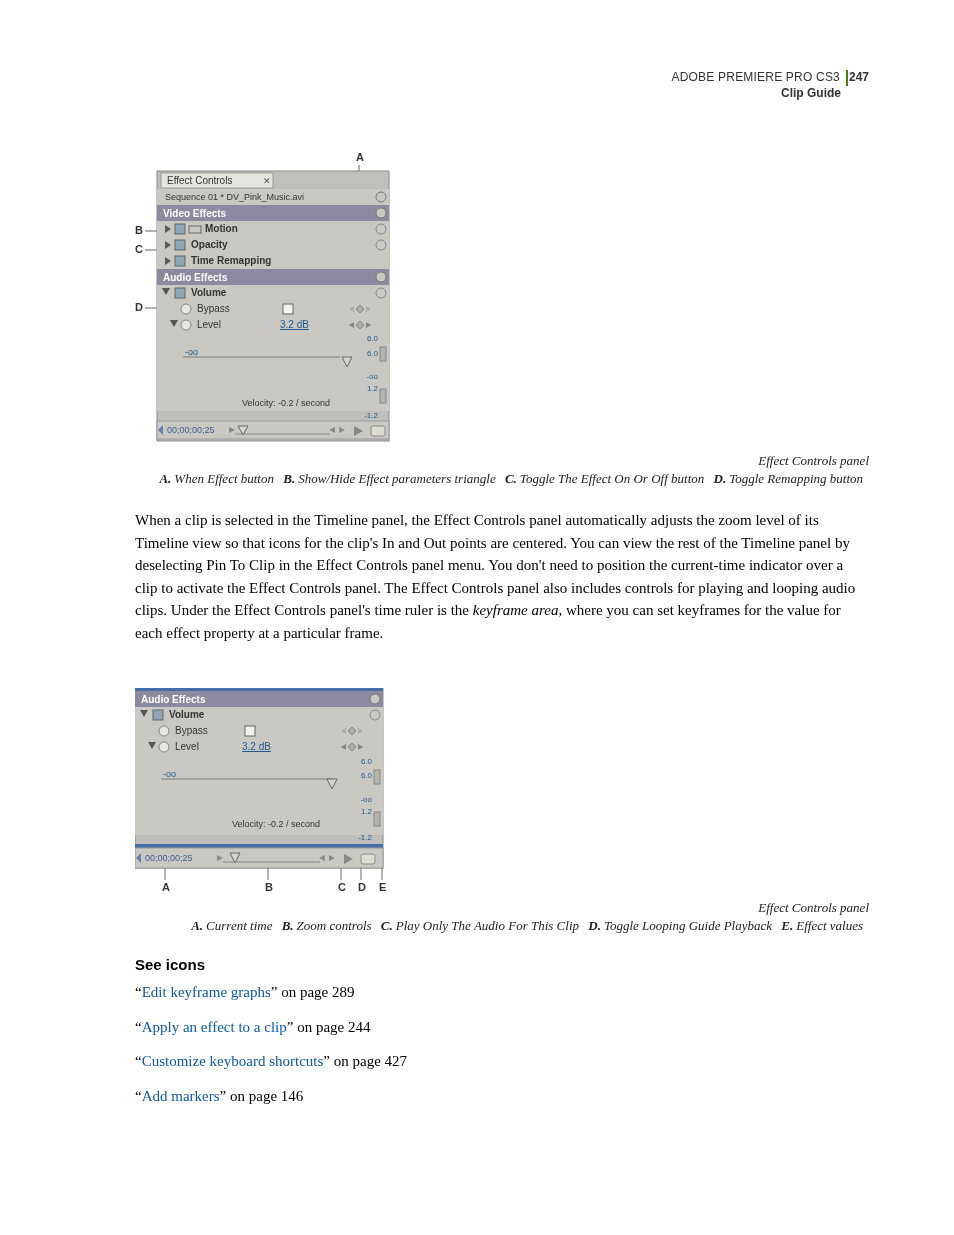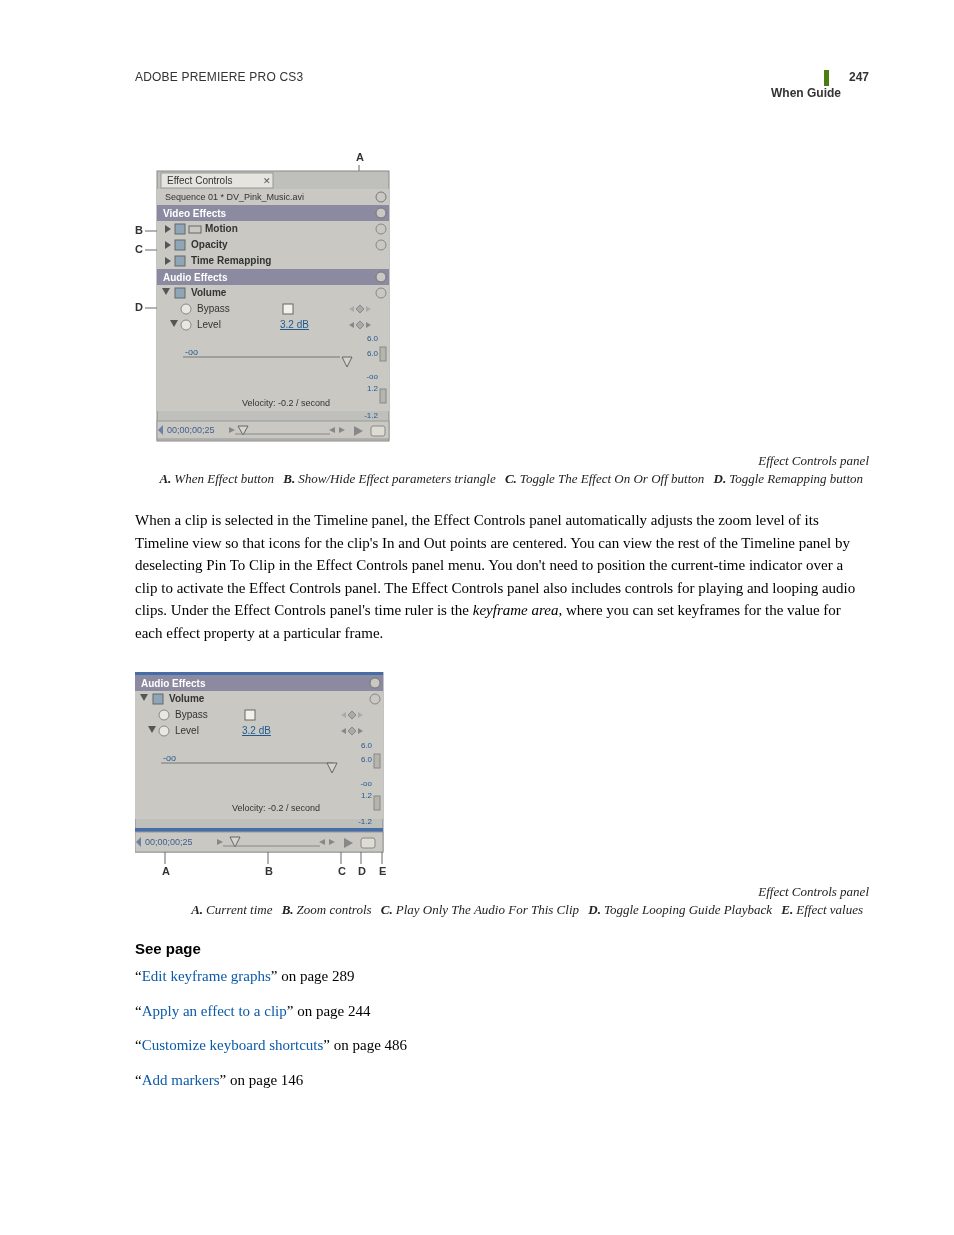--- a/index.html
+++ b/index.html
@@ -16,31 +16,31 @@
   .header {
     text-align: right;
     font-family: "Myriad Pro", Arial, Helvetica, sans-serif;
     font-size: 12px;
     color: #333;
     line-height: 1.3;
     margin-bottom: 50px;
   }
   .header .line1 {
     display: flex;
-    justify-content: space-between;
+    justify-content: flex-end;
     align-items: center;
   }
   .header .prod {
     letter-spacing: 0.2px;
   }
   .header .pagenum {
     font-weight: 700;
-    margin-left: 15px;
-    padding-left: 20px;
-    border-left: 5px solid #4d7c0f;
+    margin-left: 6px;
+    padding-left: 1px;
+    border-left: 2px solid #4d7c0f;
   }
   .header .guide {
     font-weight: 700;
     margin-right: 28px;
   }
   .figure-wrap {
     margin: 0 0 6px 0;
   }
   .figure-wrap svg {
     display: block;
@@ -61,21 +61,21 @@
     font-weight: 700;
     margin-right: 3px;
   }
   .caption .key {
     margin-right: 6px;
   }
   .body-text {
     font-size: 15px;
     line-height: 1.5;
     color: #000;
-    margin: 0 0 28px 0;
+    margin: 0 0 44px 0;
   }
   .body-text em {
     font-style: italic;
   }
   .see-also-h {
     font-family: "Myriad Pro", Arial, Helvetica, sans-serif;
     font-weight: 700;
     font-size: 15px;
     margin: 6px 0 8px 0;
   }
@@ -91,21 +91,21 @@
 </head>
 <body>
 
 <div class="page">
 
   <div class="header">
     <div class="line1">
       <span class="prod">ADOBE PREMIERE PRO CS3</span>
       <span class="pagenum">247</span>
     </div>
-    <div class="guide">When Guide</div>
+    <div class="guide">Clip Guide</div>
   </div>
 
   <div class="figure-wrap">
     <svg width="265" height="295" viewBox="0 0 265 295" font-family="Arial,Helvetica,sans-serif">
 
       <text x="221" y="10" font-size="11" font-weight="700" fill="#333">A</text>
       <line x1="224" y1="14" x2="224" y2="22" stroke="#666" stroke-width="1"></line>
       <line x1="224" y1="22" x2="240" y2="42" stroke="#666" stroke-width="1"></line>
       <text x="0" y="83" font-size="11" font-weight="700" fill="#333">B</text>
       <line x1="10" y1="80" x2="28" y2="80" stroke="#666" stroke-width="1"></line>
@@ -286,21 +286,21 @@
   </div>
   <div class="caption">
     <span class="caption-title">Effect Controls panel</span>
     <span class="key"><b>A.</b><span>Current time</span></span>
     <span class="key"><b>B.</b><span>Zoom controls</span></span>
     <span class="key"><b>C.</b><span>Play Only The Audio For This Clip</span></span>
     <span class="key"><b>D.</b><span>Toggle Looping Guide Playback</span></span>
     <span class="key"><b>E.</b><span>Effect values</span></span>
   </div>
 
-  <div class="see-also-h">See page</div>
+  <div class="see-also-h">See icons</div>
   <div id="see-also-list">
       <p class="see-also-item"><span>“</span><span class="link">Edit keyframe graphs</span><span>” on page 289</span></p>
       <p class="see-also-item"><span>“</span><span class="link">Apply an effect to a clip</span><span>” on page 244</span></p>
-      <p class="see-also-item"><span>“</span><span class="link">Customize keyboard shortcuts</span><span>” on page 486</span></p>
+      <p class="see-also-item"><span>“</span><span class="link">Customize keyboard shortcuts</span><span>” on page 427</span></p>
       <p class="see-also-item"><span>“</span><span class="link">Add markers</span><span>” on page 146</span></p>
     </div>
 
 </div>
 
 </body></html>

